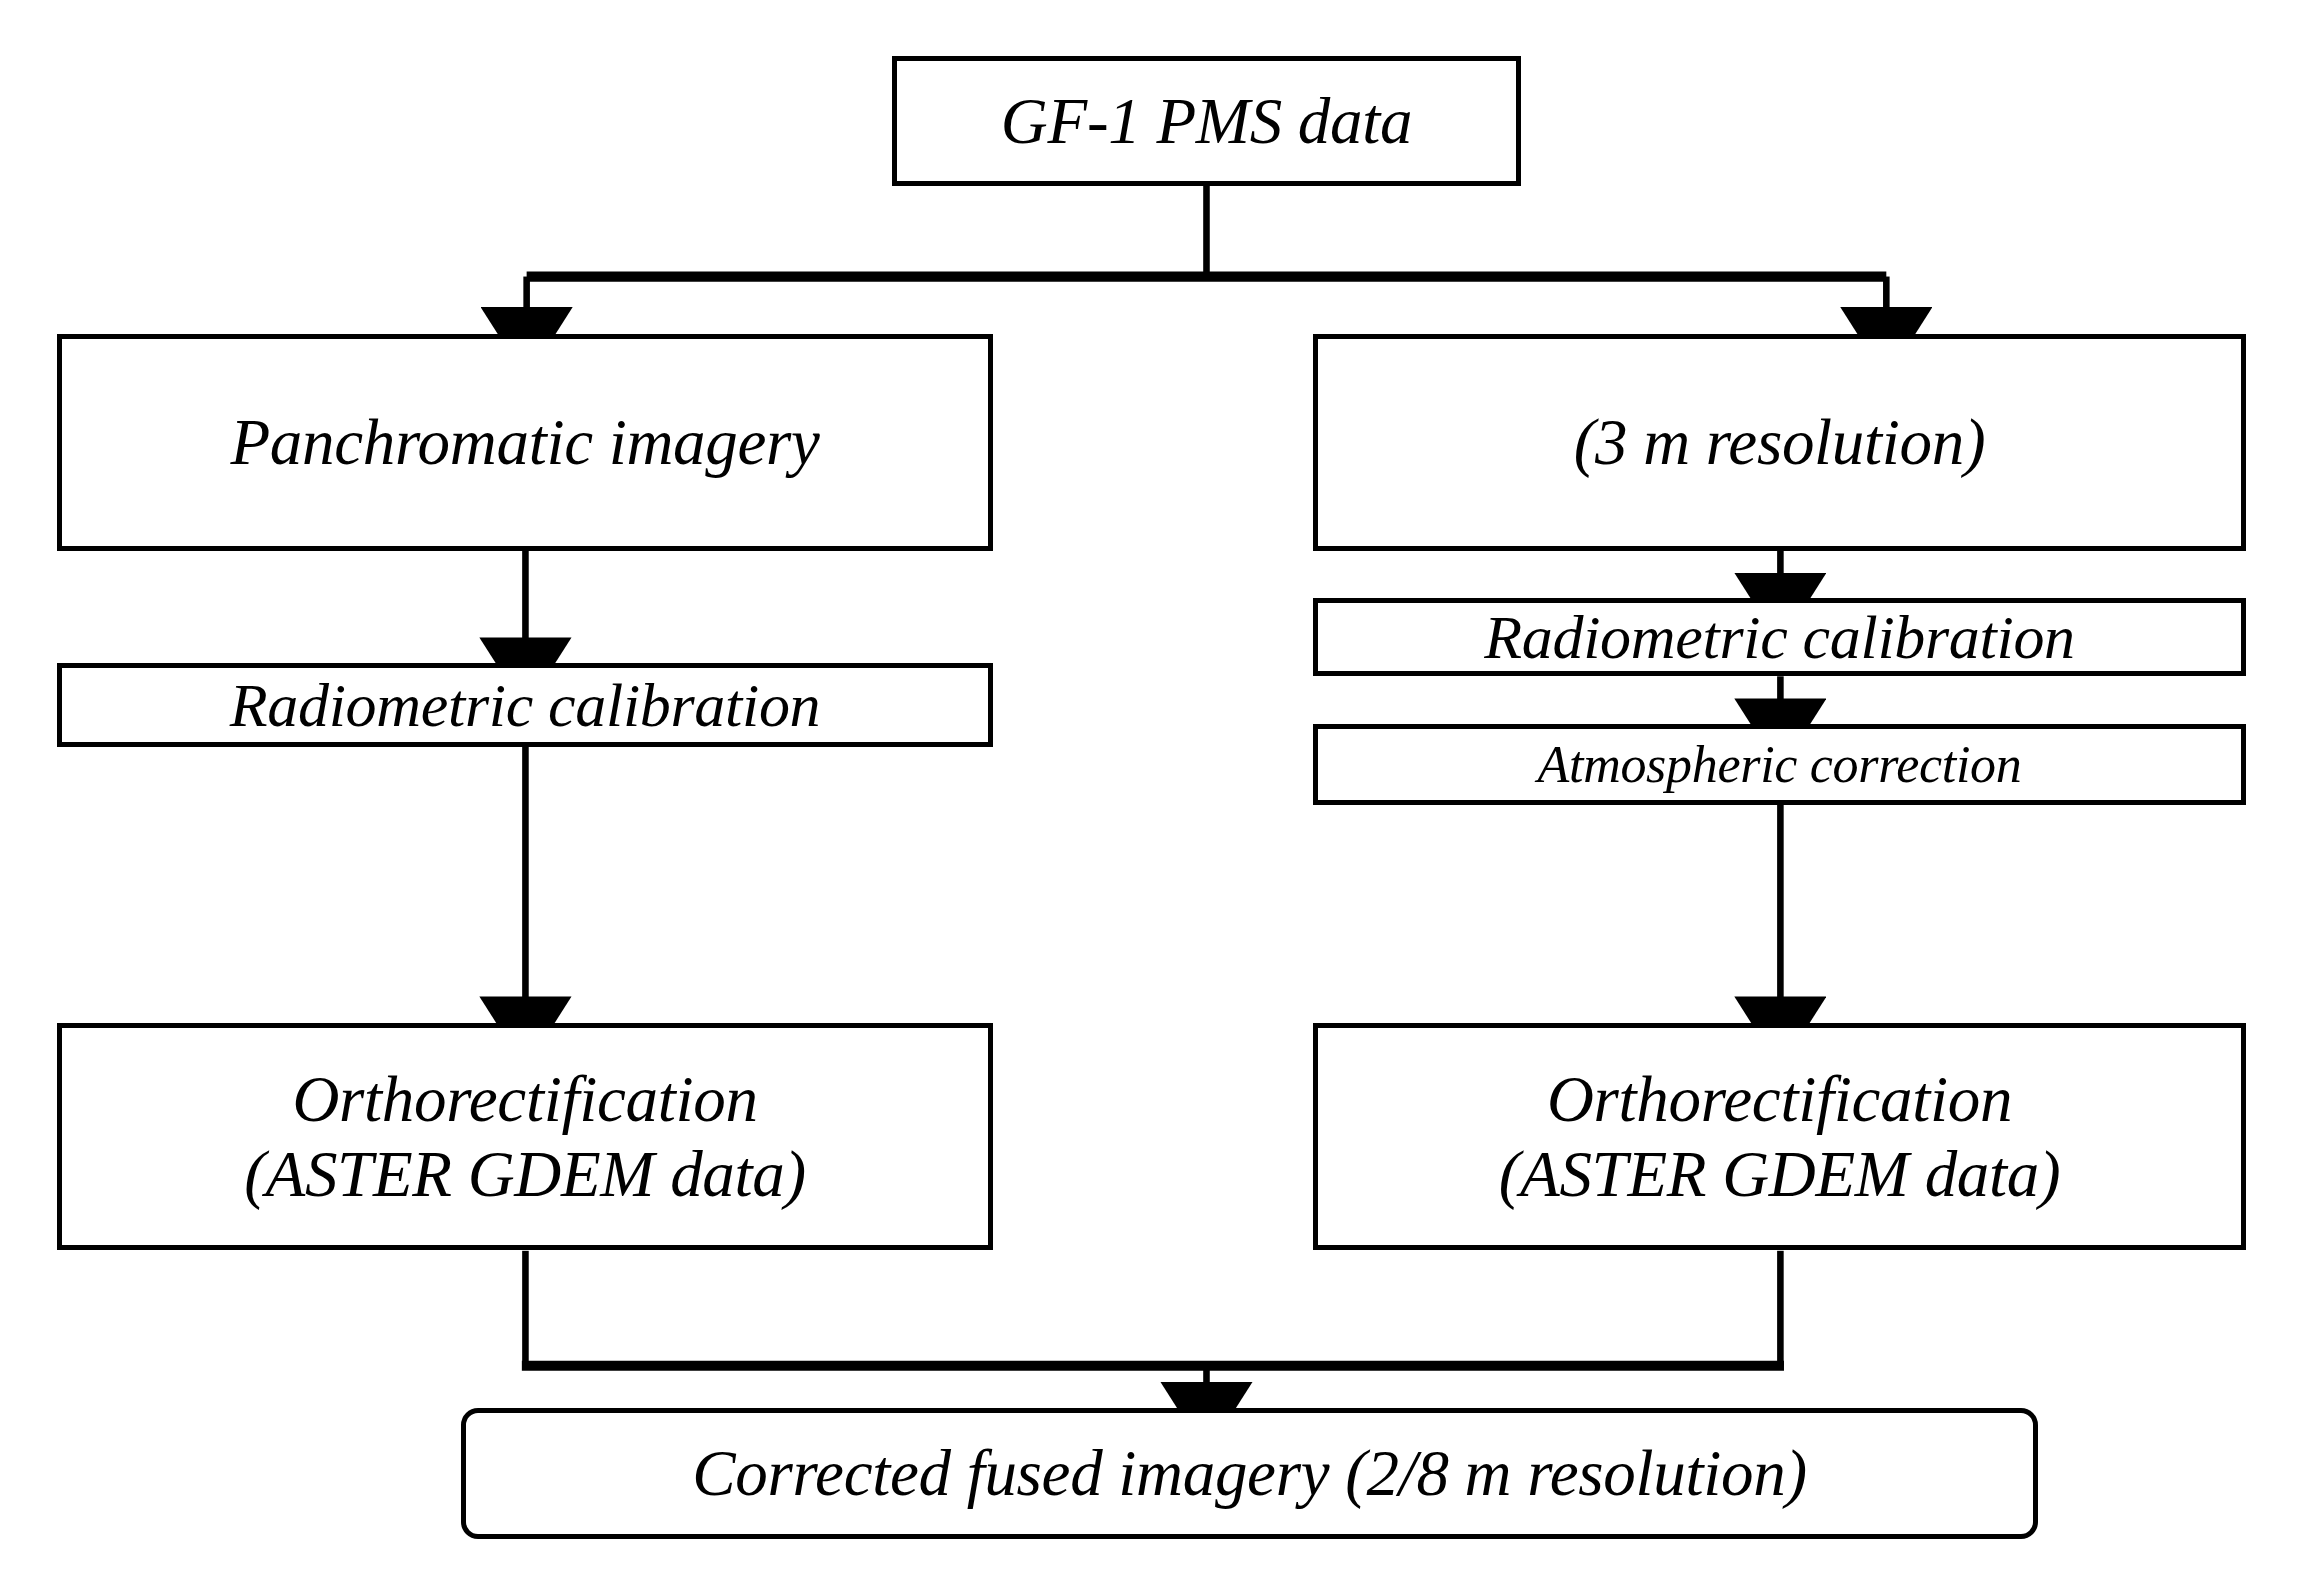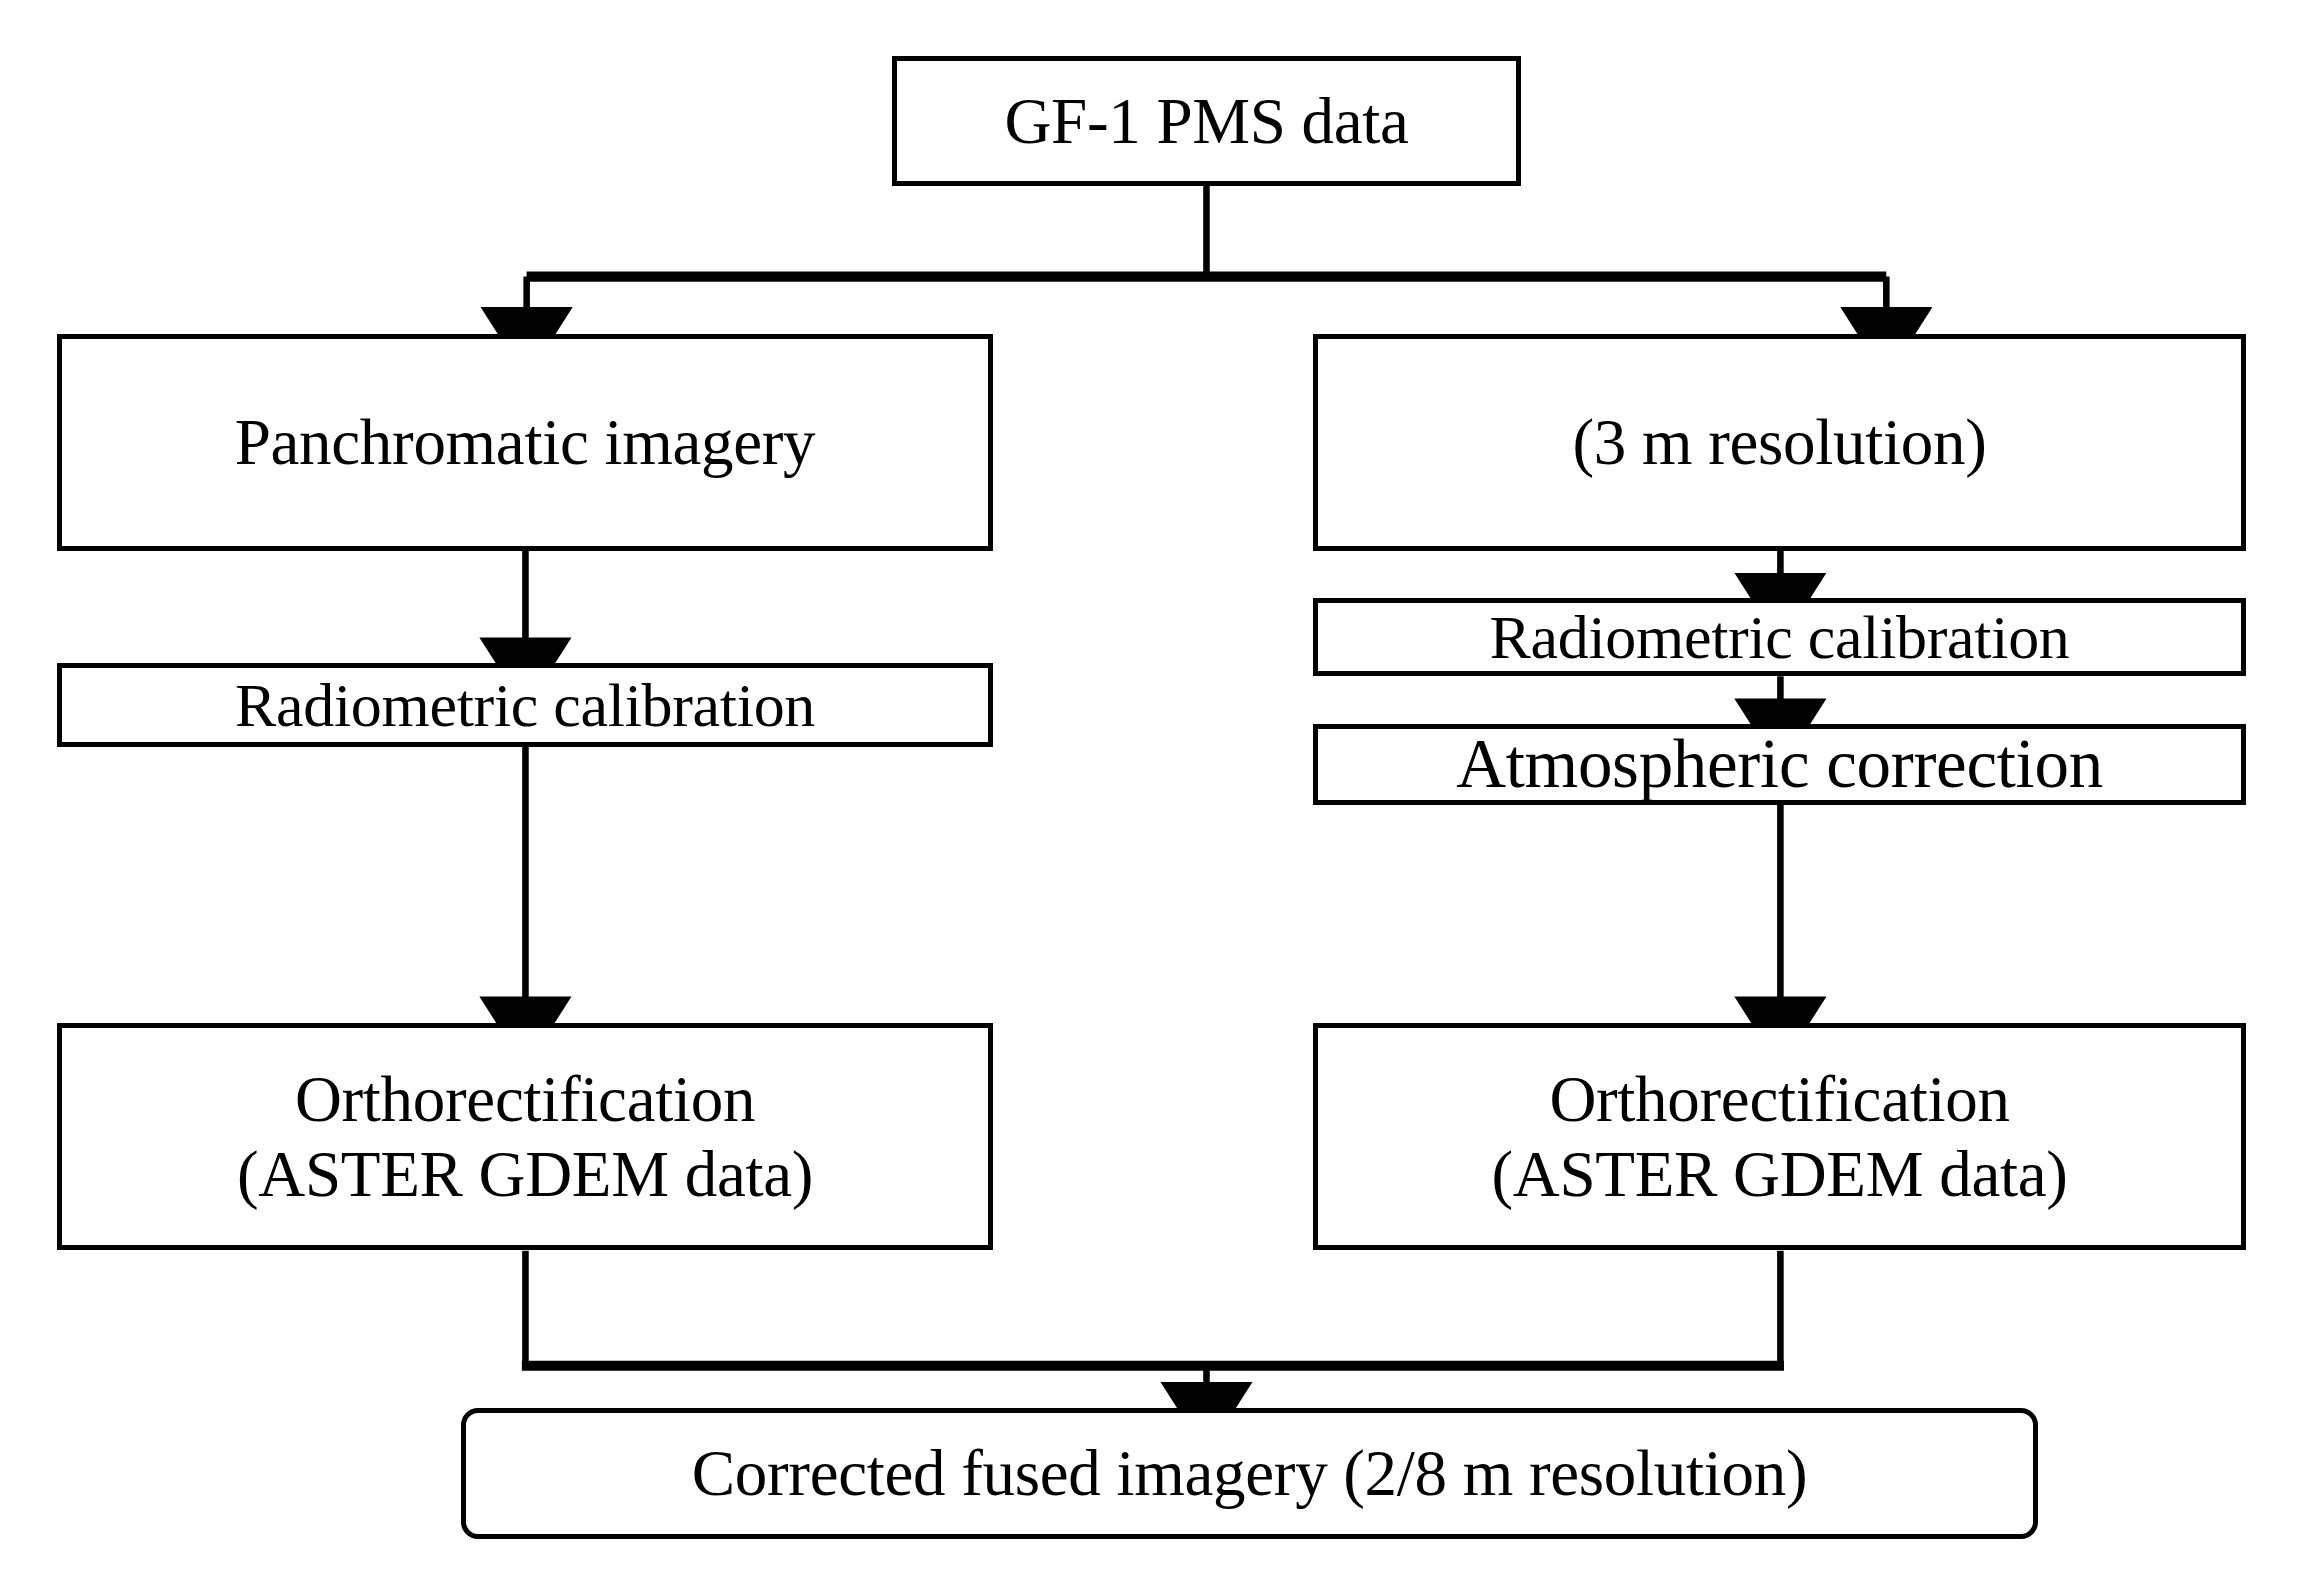--- a/index.html
+++ b/index.html
@@ -23,29 +23,30 @@
     background:#ffffff;
     display:flex;
     flex-direction:column;
     align-items:center;
     justify-content:center;
     text-align:center;
     line-height:1.14;
     font-size:65px;
     letter-spacing:-0.3px;
     padding:0 11px;
+    font-style:italic;
   }
   .node .ln{display:block;white-space:nowrap;}
 
   #node-source      { left:892px; top:56px;   width:629px; height:130px; }
   #node-pan         { left:57px;   top:334px;  width:936px; height:217px; }
   #node-ms          { left:1313px; top:334px;  width:933px; height:217px; }
   #node-pan-radcal  { left:57px;   top:663px; width:936px; height:84px; font-size:62px;}
   #node-ms-radcal   { left:1313px; top:598px; width:933px; height:78px; font-size:62px;}
-  #node-ms-atmcorr  { left:1313px; top:724px; width:933px; height:81px; font-size:69px;}
+  #node-ms-atmcorr  { left:1313px; top:724px; width:933px; height:81px; font-size:52px;}
   #node-pan-ortho   { left:57px;   top:1023px; width:936px; height:227px; }
   #node-ms-ortho    { left:1313px; top:1023px; width:933px; height:227px; }
   #node-fused       { left:461px;  top:1408px; width:1577px; height:131px;border-radius:17px; }
 
   
   #wires{
     position:absolute;
     left:0; top:0;
     width:2319px; height:1589px;
     pointer-events:none;

